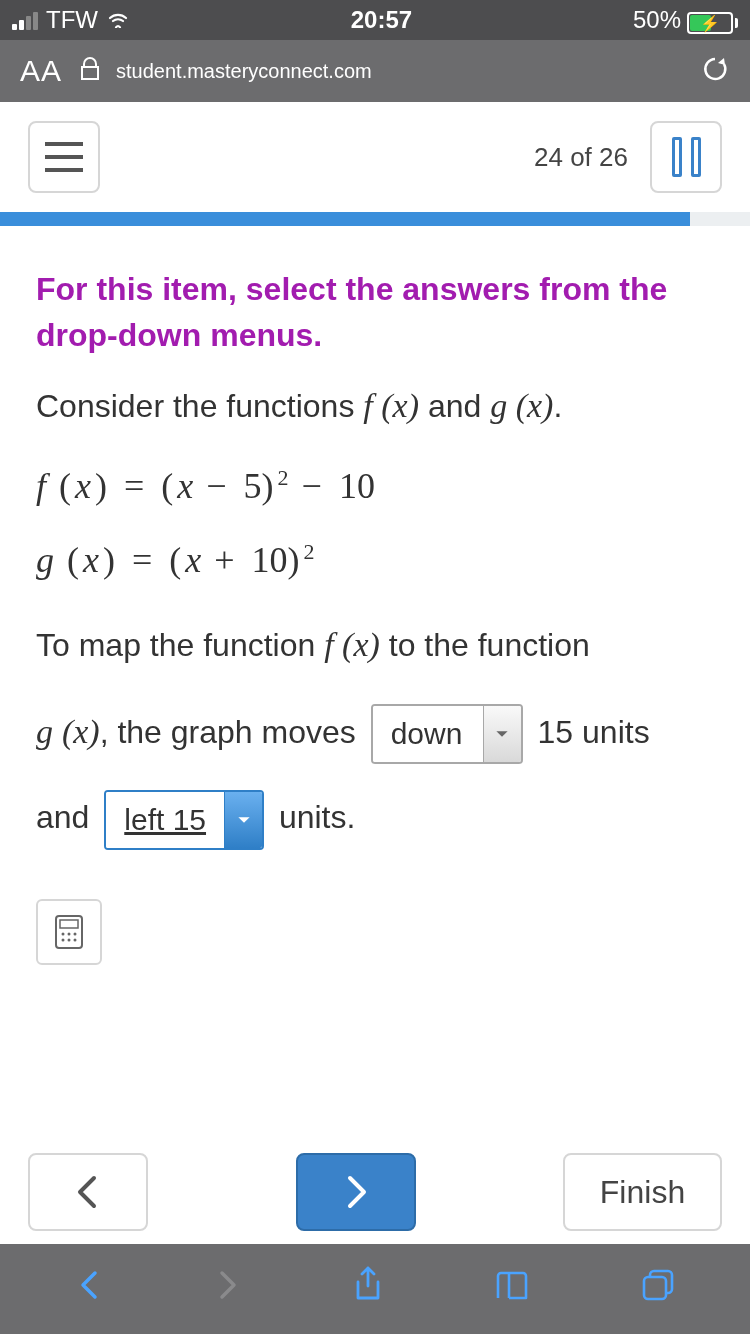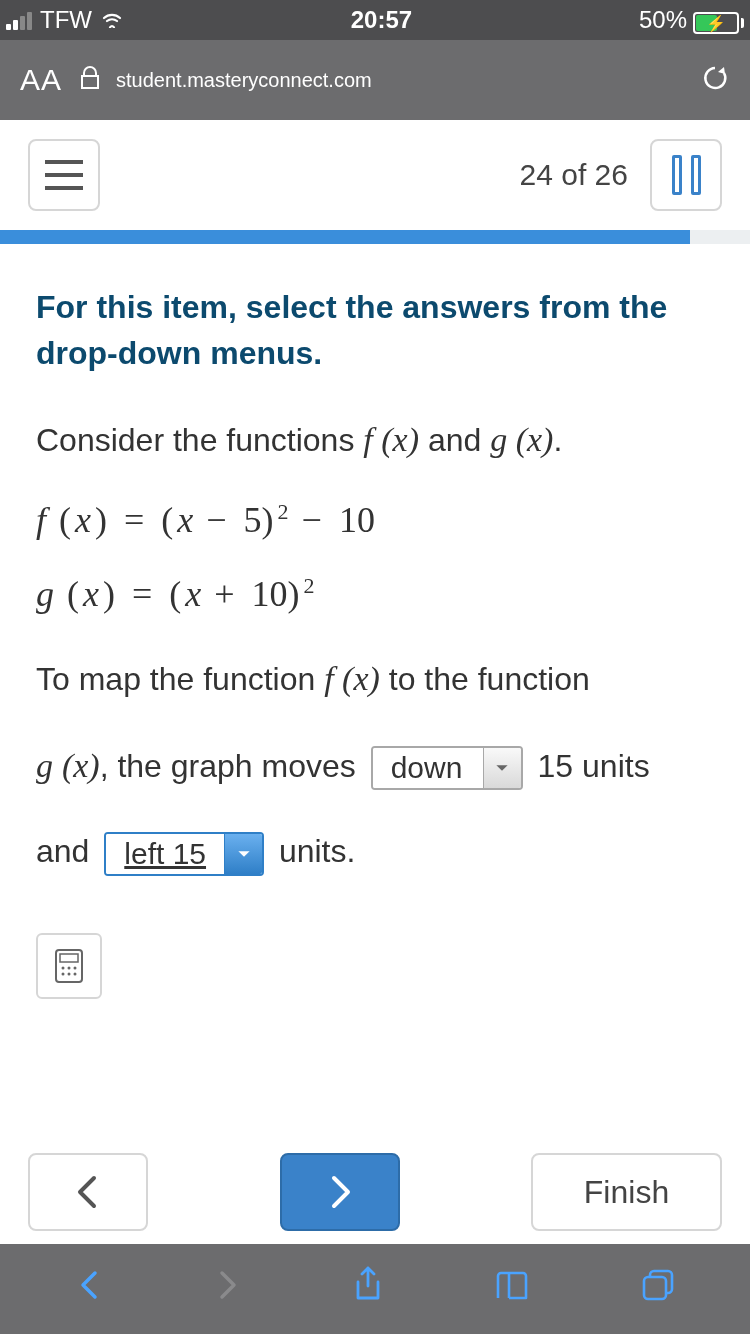--- a/index.html
+++ b/index.html
@@ -1,70 +1,70 @@
 <!DOCTYPE html>
 <html><head>
 <meta charset="utf-8">
 <style>
   * { box-sizing: border-box; margin: 0; padding: 0; }
   html, body { width: 750px; height: 1334px; font-family: -apple-system, Helvetica, Arial, sans-serif; overflow: hidden; }
   .status-bar {
     height: 40px; background: #4d4d4f; color: #fff; display: flex;
-    align-items: center; padding: 0 6px; font-size: 24px;
+    align-items: center; padding: 0 12px; font-size: 24px;
   }
   .status-left { display: flex; align-items: center; gap: 8px; }
   .status-center { flex: 1; text-align: center; font-weight: 600; }
   .status-right { display: flex; align-items: flex-end; gap: 6px; }
   .signal-bars { display: flex; align-items: flex-end; gap: 2px; height: 20px; }
   .signal-bars span { width: 5px; background: #fff; border-radius: 1px; }
   .signal-bars span:nth-child(1){height:6px;}
   .signal-bars span:nth-child(2){height:10px;}
   .signal-bars span:nth-child(3){height:14px;background:#888;}
   .signal-bars span:nth-child(4){height:18px;background:#888;}
   .battery { display:flex; align-items:center; }
   .battery-body { width: 46px; height: 22px; border: 2px solid #fff; border-radius: 4px; position: relative; }
   .battery-fill { position:absolute; left:1px; top:1px; bottom:1px; width: 50%; background:#35c759; border-radius:2px;}
   .battery-bolt { position:absolute; left:50%; top:50%; transform:translate(-50%,-50%); color:#000; font-size:16px; }
   .battery-tip { width:3px; height:10px; background:#fff; border-radius:0 2px 2px 0; margin-left:2px;}
   .url-bar {
-    height: 80px; background: #6c6c6e; display:flex; align-items:center;
+    height: 62px; background: #6c6c6e; display:flex; align-items:center;
     padding: 0 20px; color:#fff; gap: 18px;
   }
   .url-aa { font-size: 30px; letter-spacing:1px;}
   .url-center { flex:1; display:flex; align-items:center; gap:16px; font-size:20px; }
   .app-header {
     height: 110px; display:flex; align-items:center; justify-content:space-between;
     padding: 0 28px; background:#fff;
   }
   .hamburger {
     width: 72px; height: 72px; border:2px solid #d6d6d6; border-radius:8px;
     display:flex; flex-direction:column; align-items:center; justify-content:center; gap:9px;
     background:#fff;
   }
   .hamburger span { width:38px; height:4px; background:#555; }
-  .page-count { font-size:30px; color:#444; }
+  .page-count { font-size:26px; color:#444; }
   .pause-btn {
     width:72px; height:72px; border:2px solid #d6d6d6; border-radius:8px;
     display:flex; align-items:center; justify-content:center; gap:9px; background:#fff;
   }
   .pause-btn span { width:10px; height:40px; border:3px solid #3a82c9; border-radius:2px; }
   .progress-track { height:14px; background:#eceff1; position:relative; }
   .progress-fill { height:100%; background:#3a8edb; width:92%; }
   .content { padding: 40px 36px 0 36px; font-size:32px; color:#333; line-height:1.45; }
-  .instruction { font-weight:700; color:#0c4a6e; margin-bottom:38px; }
+  .instruction { font-weight:700; color:#a21caf; margin-bottom:22px; }
   .prompt { margin-bottom:30px; }
   .math { font-family: Georgia, 'Times New Roman', serif; font-style: italic; font-size:34px; }
   .eq-block { margin-bottom: 22px; font-family: Georgia, 'Times New Roman', serif; font-style: italic; font-size:36px; }
   .eq-block .op { font-style: normal; padding:0 4px;}
   .eq-block sup { font-size:22px; font-style:normal; }
   .question-line { margin-top: 34px; margin-bottom: 18px; }
   .answer-flow { line-height: 2.6; }
   .dropdown {
     display:inline-flex; align-items:stretch; vertical-align:middle;
-    height:44px; border:2px solid #a8a8a8; border-radius:4px; overflow:hidden;
+    height:60px; border:2px solid #a8a8a8; border-radius:4px; overflow:hidden;
     font-size:30px; margin: 0 6px;
   }
   .dropdown .dd-text { padding: 8px 18px; background:#fff; display:flex; align-items:center; min-width:110px;}
   .dropdown .dd-caret {
     width:38px; background:linear-gradient(#f9f9f9,#d9d9d9); border-left:1px solid #a8a8a8;
     display:flex; align-items:center; justify-content:center;
   }
   .dropdown .dd-caret svg { width:14px; height:14px; }
   .dropdown.selected { border-color:#2f7fc7;text-decoration:underline; }
   .dropdown.selected .dd-caret { background:linear-gradient(#6ab0ef,#2f7fc7); border-left-color:#2f7fc7; }
@@ -78,21 +78,21 @@
     position:absolute; left:0; right:0; bottom:90px; height:104px;
     display:flex; align-items:center; justify-content:space-between; padding:0 28px;
     background:#fff;
   }
   .nav-btn {
     width:120px; height:78px; border:2px solid #d6d6d6; border-radius:8px;
     display:flex; align-items:center; justify-content:center; background:#fff; font-size:40px; color:#555;
   }
   .nav-btn.primary { background:#3a82c9; border-color:#2d6ca8; color:#fff; }
   .finish-btn {
-    width:191px; height:78px; border:2px solid #d6d6d6; border-radius:8px;
+    width:159px; height:78px; border:2px solid #d6d6d6; border-radius:8px;
     display:flex; align-items:center; justify-content:center; background:#fff;
     font-size:32px; color:#444;
   }
   .safari-toolbar {
     position:absolute; left:0; right:0; bottom:0; height:90px; background:#6c6c6e;
     display:flex; align-items:center; justify-content:space-around; padding:0 20px;
   }
   .safari-toolbar .tb-icon { color:#b9b9bb; font-size:38px; }
   .safari-toolbar .tb-icon.active { color:#4aa3ff; }
 </style>

